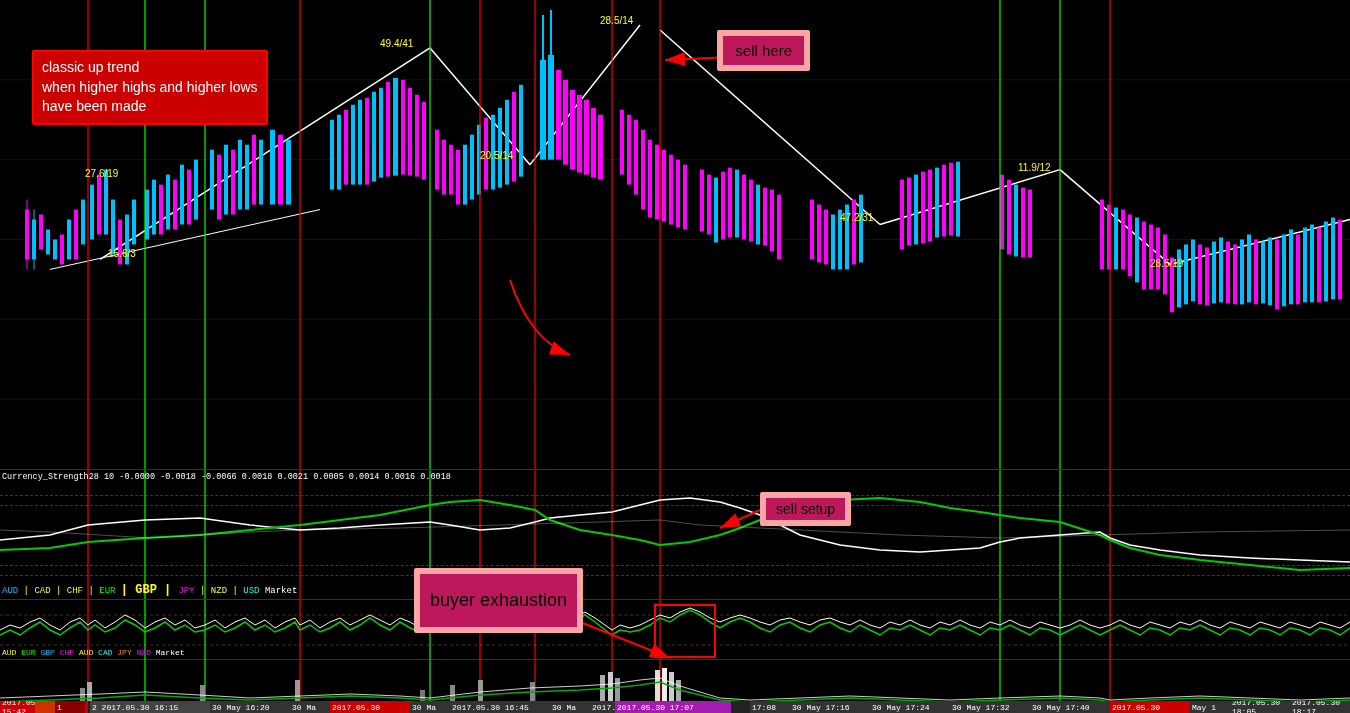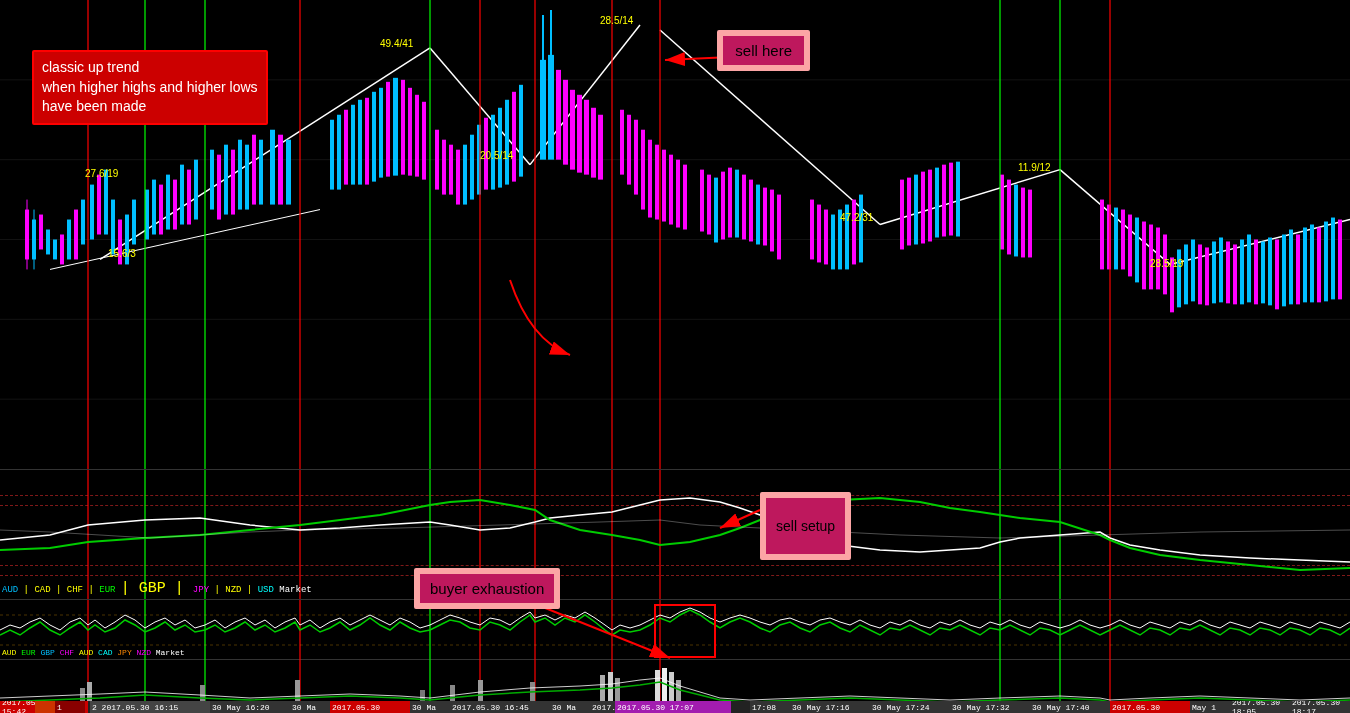--- a/index.html
+++ b/index.html
@@ -401,20 +401,21 @@
     </defs>
 
     <line x1="775" y1="55" x2="665" y2="60" stroke="#ff0000" stroke-width="2" marker-end="url(#arrowhead)"></line>
 
     <path d="M 510 280 Q 530 340 570 355" stroke="#ff0000" stroke-width="2" fill="none" marker-end="url(#arrowhead)"></path>
   </svg>
 </div>
 
 <div id="cs-indicator">
 
+  <div class="cs-header" style="font-size:8.5px; white-space:nowrap;">Currency_Strength28 10 -0.0000 -0.0018 -0.0066 0.0018 0.0021 0.0005 0.0014 0.0016 0.0018</div>
 
   <div class="dashed-line-h" style="top:25px;"></div>
   <div class="dashed-line-h" style="top:35px;"></div>
   <div class="dashed-line-h" style="top:95px;"></div>
   <div class="dashed-line-h" style="top:105px;"></div>
 
   <svg style="position:absolute;top:0;left:0;width:1350px;height:130px;">
 
     <line x1="88" y1="0" x2="88" y2="130" stroke="#ff0000" stroke-width="1.5" opacity="0.8"></line>
     <line x1="300" y1="0" x2="300" y2="130" stroke="#ff0000" stroke-width="1.5" opacity="0.8"></line>
@@ -434,21 +435,21 @@
 
     <polyline points="0,80 50,78 88,72 145,68 200,65 250,60 300,55 340,50 380,45 430,35 450,32 480,30 510,35 535,40 550,50 580,60 612,65 640,70 660,75 690,72 720,65 740,58 760,50 780,42 800,35 840,30 880,28 920,32 950,38 980,42 1000,45 1020,48 1060,52 1100,65 1110,70 1130,78 1160,85 1200,90 1250,95 1300,100 1350,98" fill="none" stroke="#00cc00" stroke-width="2"></polyline>
 
     <polyline points="0,60 50,62 100,65 150,68 200,65 250,62 300,60 400,58 500,55 600,52 660,50 700,55 800,60 900,65 1000,68 1100,65 1200,62 1350,60" fill="none" stroke="rgba(255,255,255,0.3)" stroke-width="1"></polyline>
   </svg>
 
   <div class="ind-curr-labels">
     <span style="color:#00bfff; font-size:9px;">AUD</span>
     <span style="color:#ffff00; font-size:9px;"> | CAD | CHF | </span>
     <span style="color:#00ff00; font-size:9px;">EUR</span>
-    <span style="color:#ffff00; font-size:15px;"> | GBP | </span>
+    <span style="color:#ffff00; font-size:12px;font-weight:bold;"> | GBP | </span>
     <span style="color:#ff00ff; font-size:9px;">JPY</span>
     <span style="color:#ffff00; font-size:9px;"> | NZD | </span>
     <span style="color:#00ffff; font-size:9px;">USD</span>
     <span style="color:#fff; font-size:9px;"> Market</span>
   </div>
 </div>
 
 <div id="impulse-indicator">
 
   <div style="position:absolute;top:0;left:0;width:1350px;height:60px;background:#000;border-bottom:1px solid #333;">
@@ -537,38 +538,38 @@
       <span style="color:#00bfff;"> GBP</span>
       <span style="color:#ff00ff;"> CHF</span>
       <span style="color:#ffff00;"> AUD</span>
       <span style="color:#00ffff;"> CAD</span>
       <span style="color:#ff8800;"> JPY</span>
       <span style="color:#ff00ff;"> NZD</span>
     </div>
   </div>
 </div>
 
-<div class="annotation-box white-bg" style="position:absolute; left:760px; top:492px; font-size:14px; padding:20px 10px; z-index:30;text-align:center;">sell setup</div>
+<div class="annotation-box white-bg" style="position:absolute; left:760px; top:492px; font-size:14px; padding:3px 10px; z-index:30;text-align:center;">sell setup</div>
 
 <svg style="position:absolute;top:0;left:0;width:1350px;height:713px;pointer-events:none;z-index:25;">
   <defs>
     <marker id="arr2" markerWidth="10" markerHeight="7" refX="10" refY="3.5" orient="auto">
       <polygon points="0 0, 10 3.5, 0 7" fill="#ff0000"></polygon>
     </marker>
     <marker id="arr3" markerWidth="10" markerHeight="7" refX="10" refY="3.5" orient="auto">
       <polygon points="0 0, 10 3.5, 0 7" fill="#ff0000"></polygon>
     </marker>
   </defs>
 
   <line x1="760" y1="510" x2="720" y2="528" stroke="#ff0000" stroke-width="2" marker-end="url(#arr2)"></line>
 
   <line x1="500" y1="590" x2="670" y2="658" stroke="#ff0000" stroke-width="2" marker-end="url(#arr3)"></line>
 </svg>
 
-<div class="annotation-box white-bg" style="position:absolute; left:414px; top:568px; font-size:15px; padding:6px 10px; z-index:30;text-align:right;">buyer exhaustion</div>
+<div class="annotation-box white-bg" style="position:absolute; left:414px; top:568px; font-size:18px; padding:16px 10px; z-index:30;text-align:right;">buyer exhaustion</div>
 
 <div id="time-axis" style="position:absolute;bottom:0;left:0;width:1350px;height:12px;background:#222;z-index:30;overflow:hidden;">
   <div class="time-seg" style="left:0;width:35px;background:#cc0000;">2017.05.30 15:42</div>
   <div class="time-seg" style="left:35px;width:20px;background:#cc3300;"></div>
   <div class="time-seg" style="left:55px;width:30px;background:#880000;">1</div>
   <div class="time-seg" style="left:85px;width:3px;background:#cc0000;"></div>
   <div class="time-seg" style="left:90px;width:120px;background:#444;">2 2017.05.30 16:15</div>
   <div class="time-seg" style="left:210px;width:80px;background:#333;">30 May 16:20</div>
   <div class="time-seg" style="left:290px;width:40px;background:#333;">30 Ma</div>
   <div class="time-seg" style="left:330px;width:80px;background:#cc0000;">2017.05.30</div>

